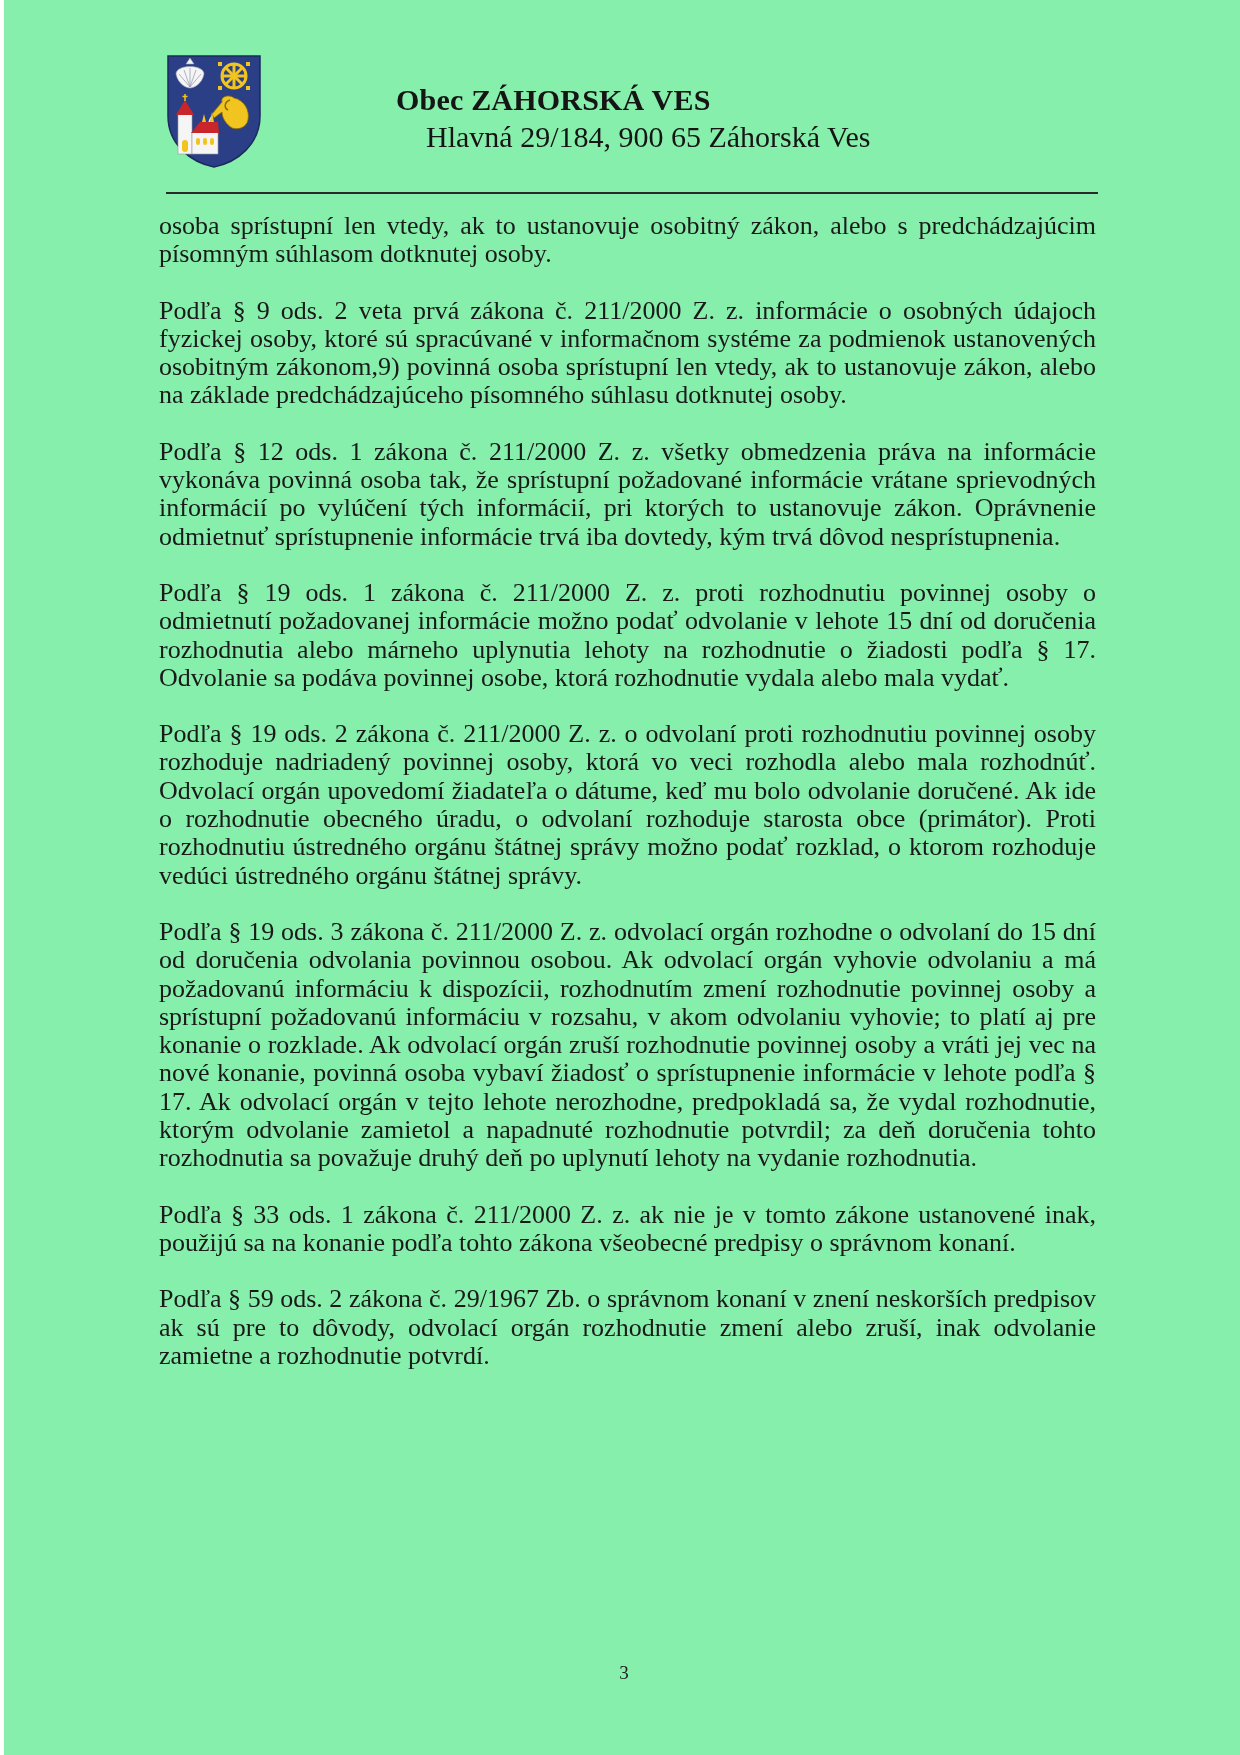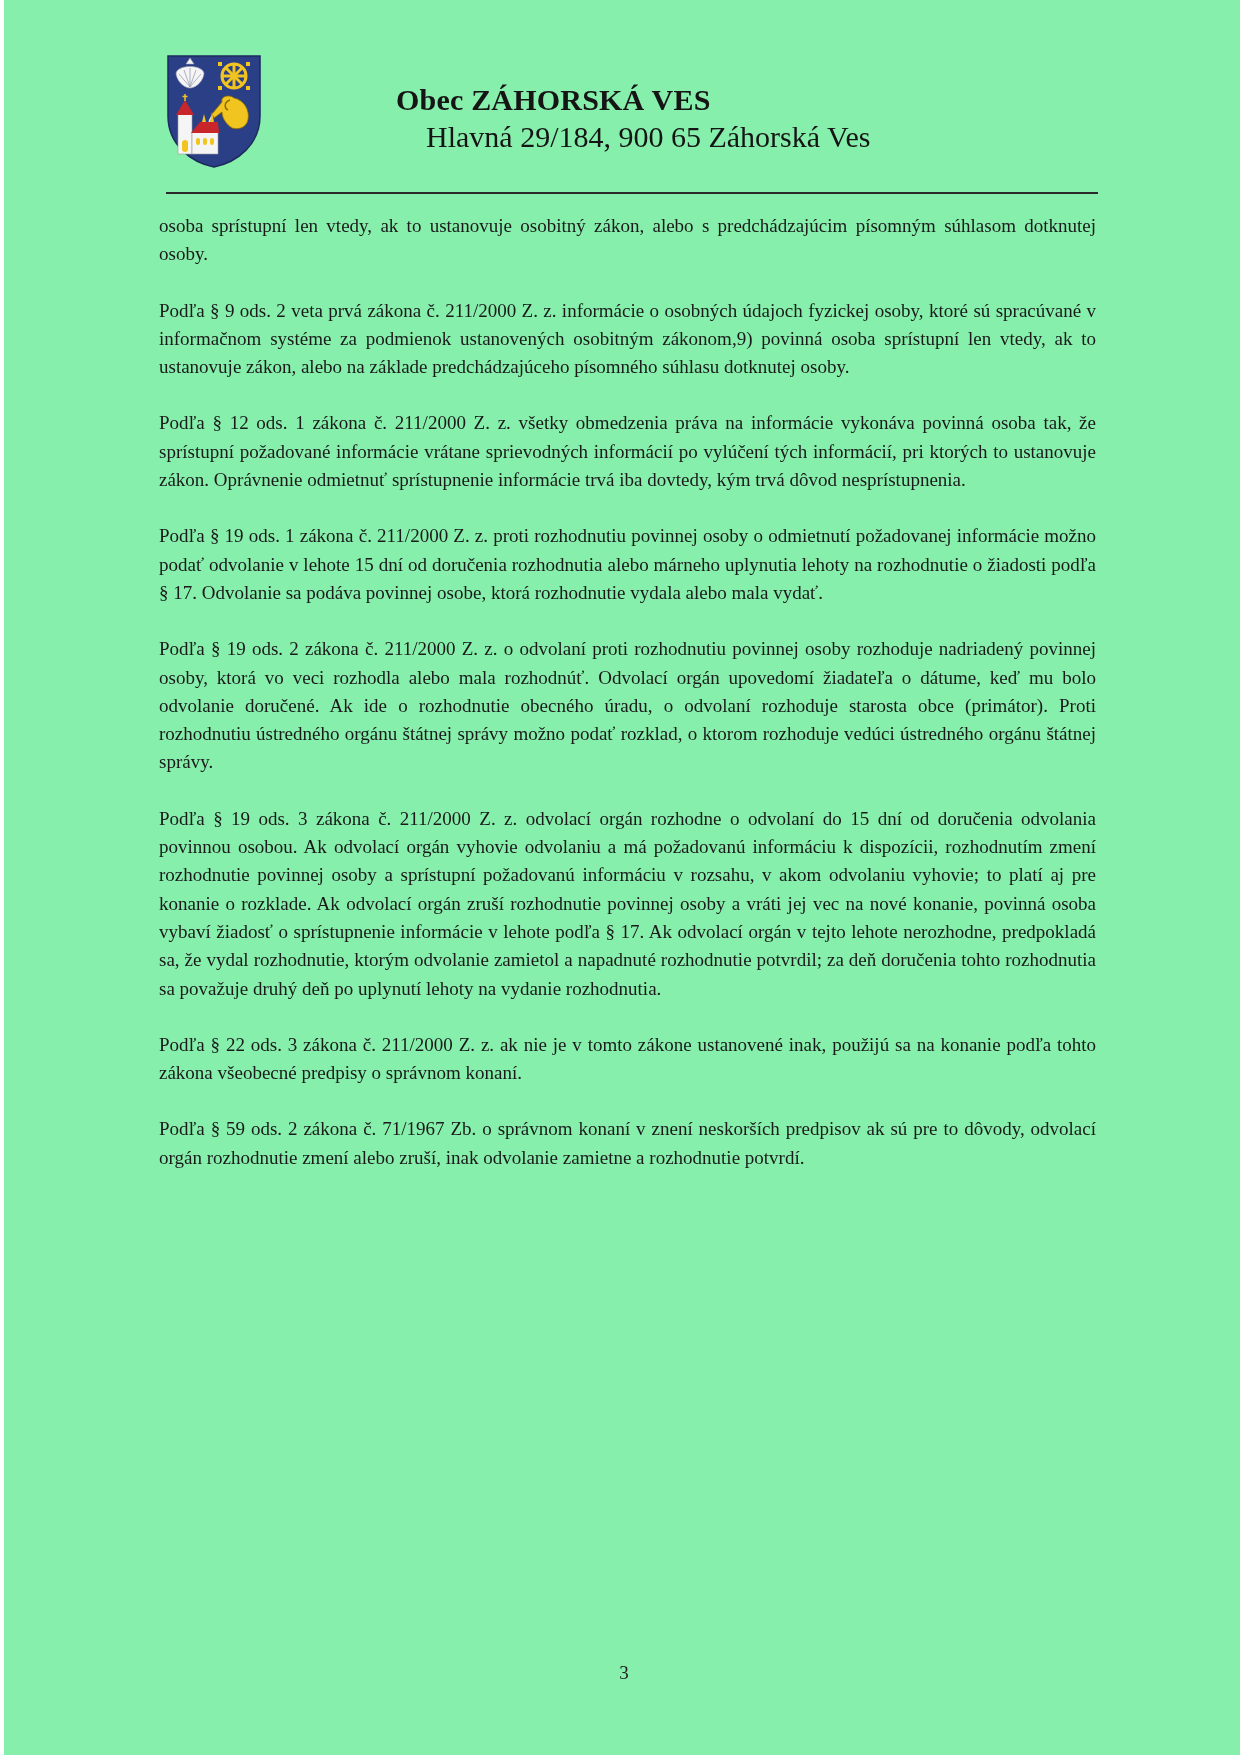--- a/index.html
+++ b/index.html
@@ -62,21 +62,21 @@
       height: 2px;
       background: #2a2a2a;
     }
     .body-text {
       position: absolute;
       left: 155px;
       top: 212px;
       width: 941px;
     }
     .paragraph {
-      font-size: 19px;
+      font-size: 26px;
       line-height: 28.3px;
       text-align: justify;
       margin: 0 4px 28px 0;
       color: #1a1a1a;
     }
     .page-number {
       position: absolute;
       left: 0;
       width: 1240px;
       top: 1662px;
@@ -148,18 +148,18 @@
 
   <div class="header-rule"></div>
 
   <div class="body-text">
     <p class="paragraph">osoba sprístupní len vtedy, ak to ustanovuje osobitný zákon, alebo s predchádzajúcim písomným súhlasom dotknutej osoby.</p>
     <p class="paragraph">Podľa § 9 ods. 2 veta prvá zákona č. 211/2000 Z. z. informácie o osobných údajoch fyzickej osoby, ktoré sú spracúvané v informačnom systéme za podmienok ustanovených osobitným zákonom,9) povinná osoba sprístupní len vtedy, ak to ustanovuje zákon, alebo na základe predchádzajúceho písomného súhlasu dotknutej osoby.</p>
     <p class="paragraph">Podľa § 12 ods. 1 zákona č. 211/2000 Z. z. všetky obmedzenia práva na informácie vykonáva povinná osoba tak, že sprístupní požadované informácie vrátane sprievodných informácií po vylúčení tých informácií, pri ktorých to ustanovuje zákon. Oprávnenie odmietnuť sprístupnenie informácie trvá iba dovtedy, kým trvá dôvod nesprístupnenia.</p>
     <p class="paragraph">Podľa § 19 ods. 1 zákona č. 211/2000 Z. z. proti rozhodnutiu povinnej osoby o odmietnutí požadovanej informácie možno podať odvolanie v lehote 15 dní od doručenia rozhodnutia alebo márneho uplynutia lehoty na rozhodnutie o žiadosti podľa § 17. Odvolanie sa podáva povinnej osobe, ktorá rozhodnutie vydala alebo mala vydať.</p>
     <p class="paragraph">Podľa § 19 ods. 2 zákona č. 211/2000 Z. z. o odvolaní proti rozhodnutiu povinnej osoby rozhoduje nadriadený povinnej osoby, ktorá vo veci rozhodla alebo mala rozhodnúť. Odvolací orgán upovedomí žiadateľa o dátume, keď mu bolo odvolanie doručené. Ak ide o rozhodnutie obecného úradu, o odvolaní rozhoduje starosta obce (primátor). Proti rozhodnutiu ústredného orgánu štátnej správy možno podať rozklad, o ktorom rozhoduje vedúci ústredného orgánu štátnej správy.</p>
     <p class="paragraph">Podľa § 19 ods. 3 zákona č. 211/2000 Z. z. odvolací orgán rozhodne o odvolaní do 15 dní od doručenia odvolania povinnou osobou. Ak odvolací orgán vyhovie odvolaniu a má požadovanú informáciu k dispozícii, rozhodnutím zmení rozhodnutie povinnej osoby a sprístupní požadovanú informáciu v rozsahu, v akom odvolaniu vyhovie; to platí aj pre konanie o rozklade. Ak odvolací orgán zruší rozhodnutie povinnej osoby a vráti jej vec na nové konanie, povinná osoba vybaví žiadosť o sprístupnenie informácie v lehote podľa § 17. Ak odvolací orgán v tejto lehote nerozhodne, predpokladá sa, že vydal rozhodnutie, ktorým odvolanie zamietol a napadnuté rozhodnutie potvrdil; za deň doručenia tohto rozhodnutia sa považuje druhý deň po uplynutí lehoty na vydanie rozhodnutia.</p>
-    <p class="paragraph">Podľa § 22 ods. 3 zákona č. 211/2000 Z. z. ak nie je v tomto zákone ustanovené inak, použijú sa na konanie podľa tohto zákona všeobecné predpisy o správnom konaní.</p>
-    <p class="paragraph">Podľa § 59 ods. 2 zákona č. 71/1967 Zb. o správnom konaní v znení neskorších predpisov ak sú pre to dôvody, odvolací orgán rozhodnutie zmení alebo zruší, inak odvolanie zamietne a rozhodnutie potvrdí.</p>
+    <p class="paragraph">Podľa § 33 ods. 1 zákona č. 211/2000 Z. z. ak nie je v tomto zákone ustanovené inak, použijú sa na konanie podľa tohto zákona všeobecné predpisy o správnom konaní.</p>
+    <p class="paragraph">Podľa § 59 ods. 2 zákona č. 29/1967 Zb. o správnom konaní v znení neskorších predpisov ak sú pre to dôvody, odvolací orgán rozhodnutie zmení alebo zruší, inak odvolanie zamietne a rozhodnutie potvrdí.</p>
   </div>
 
   <div class="page-number">3</div>
 </div>
 
 </body></html>

